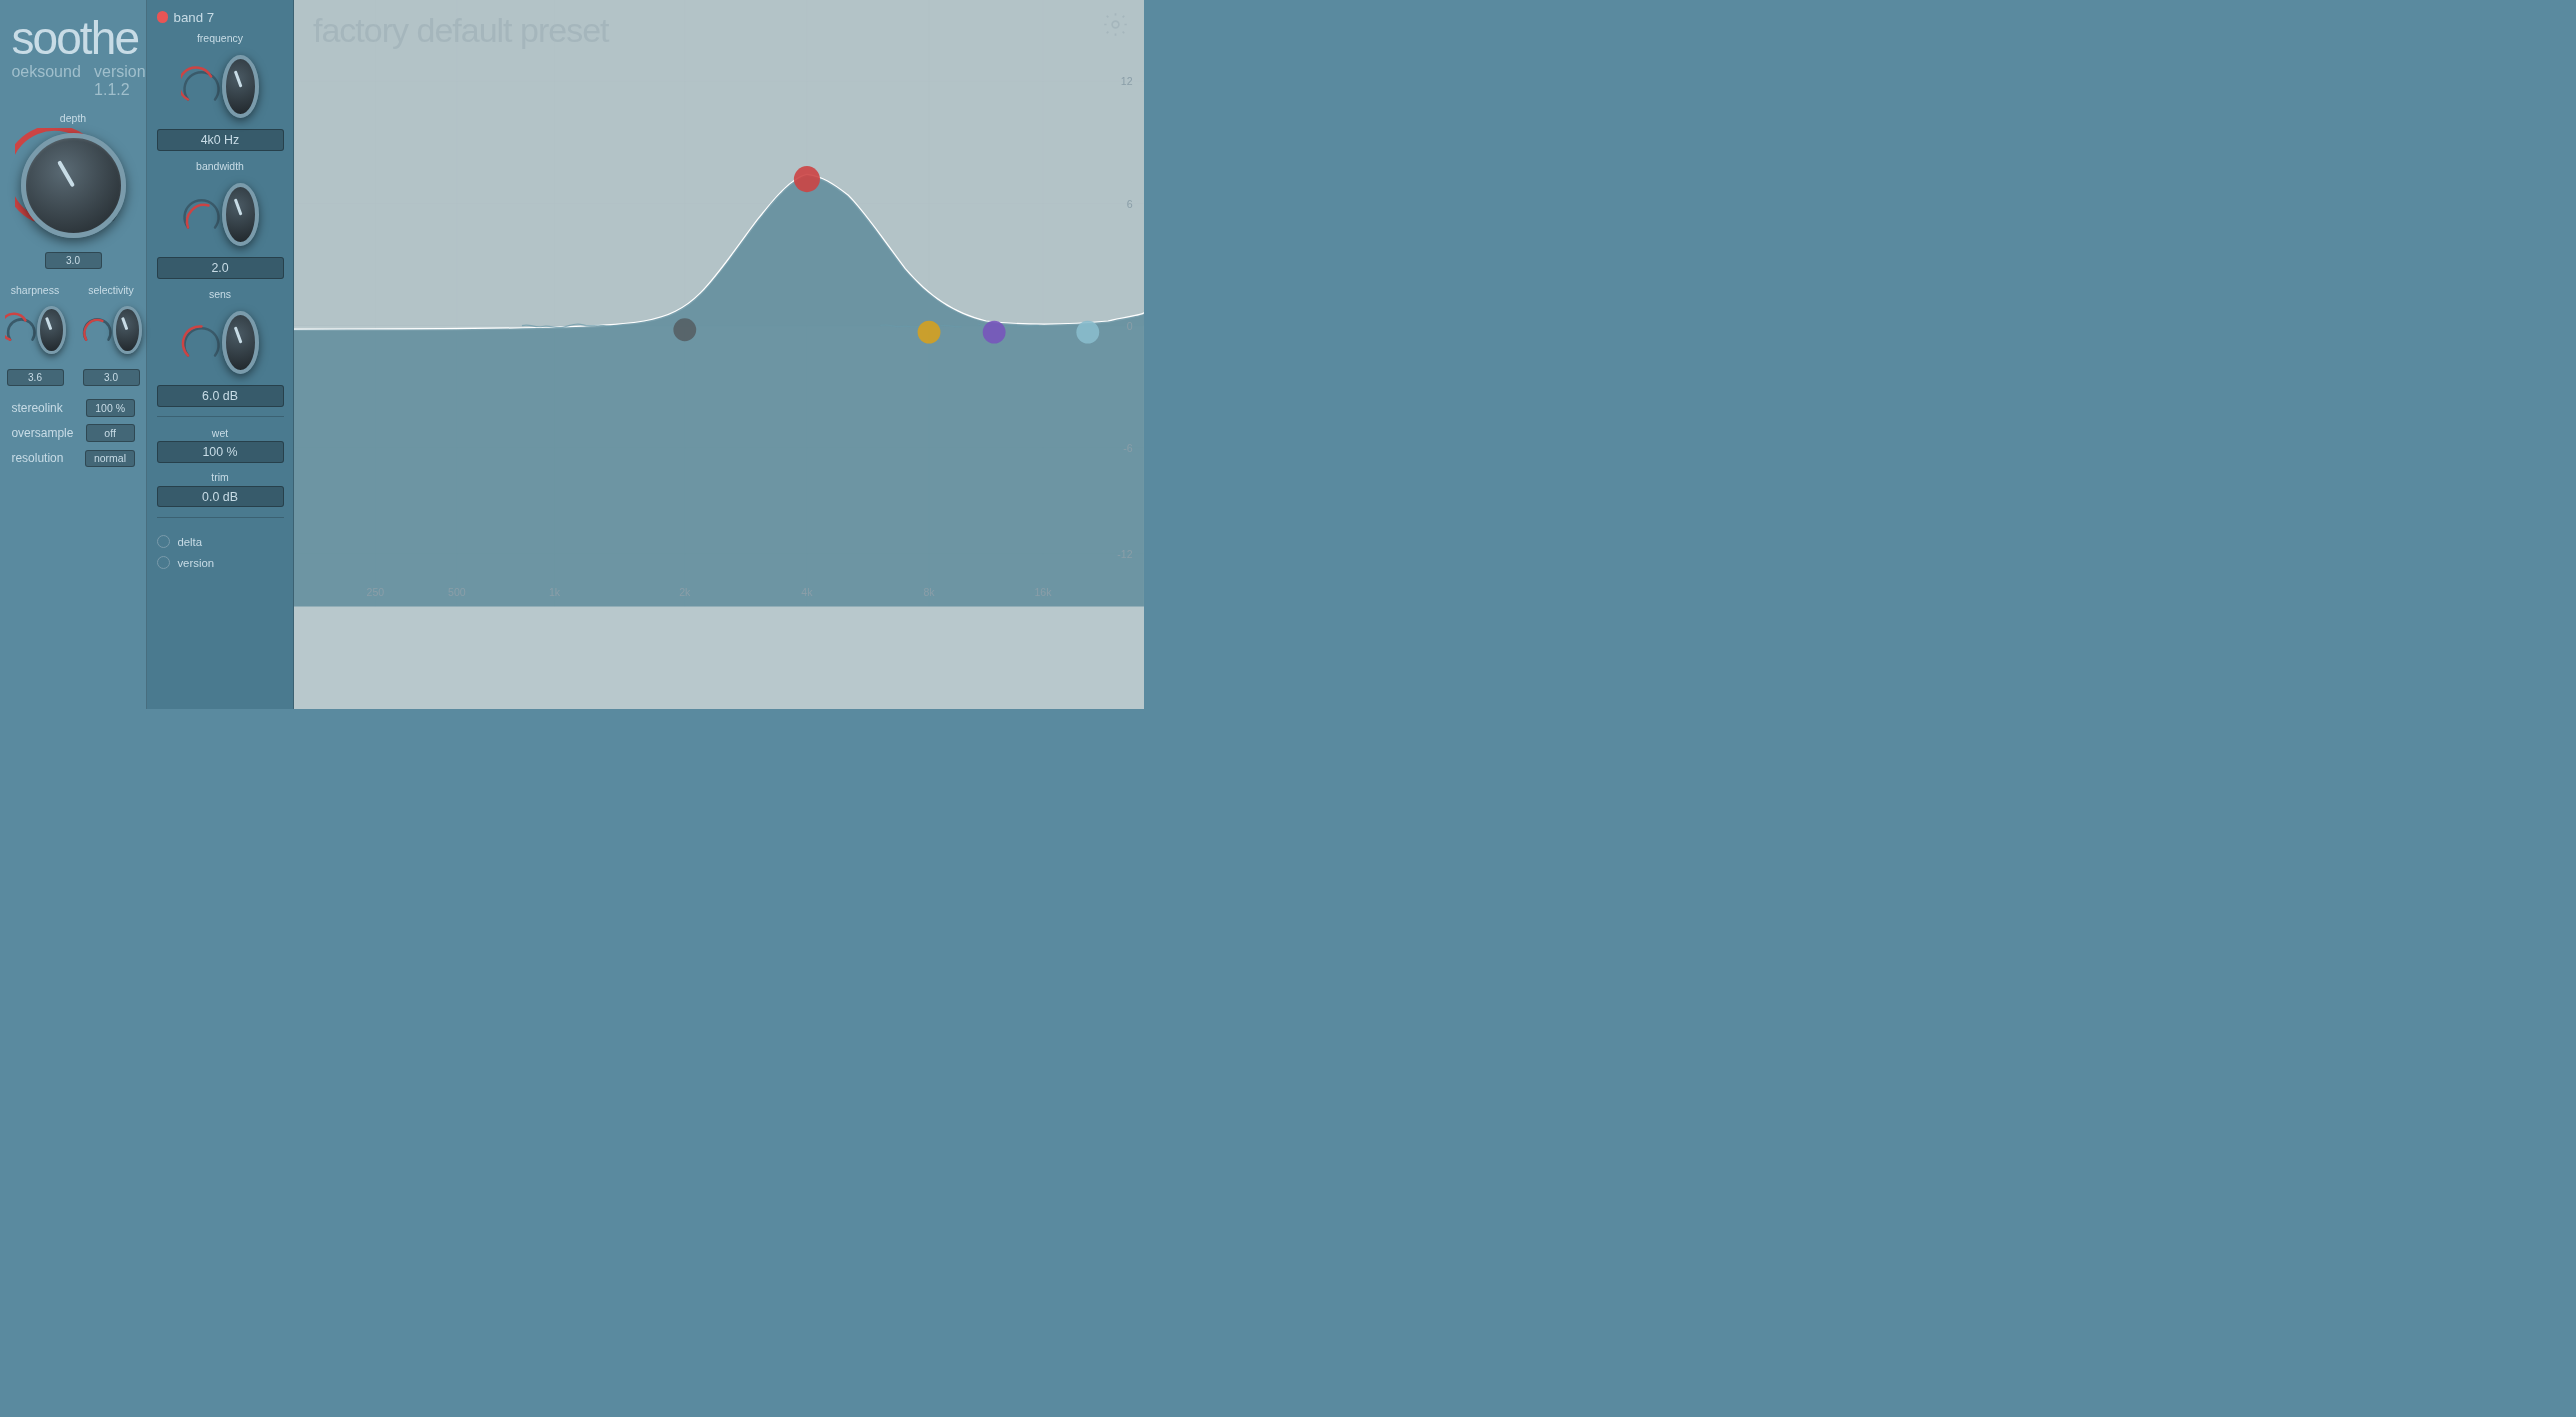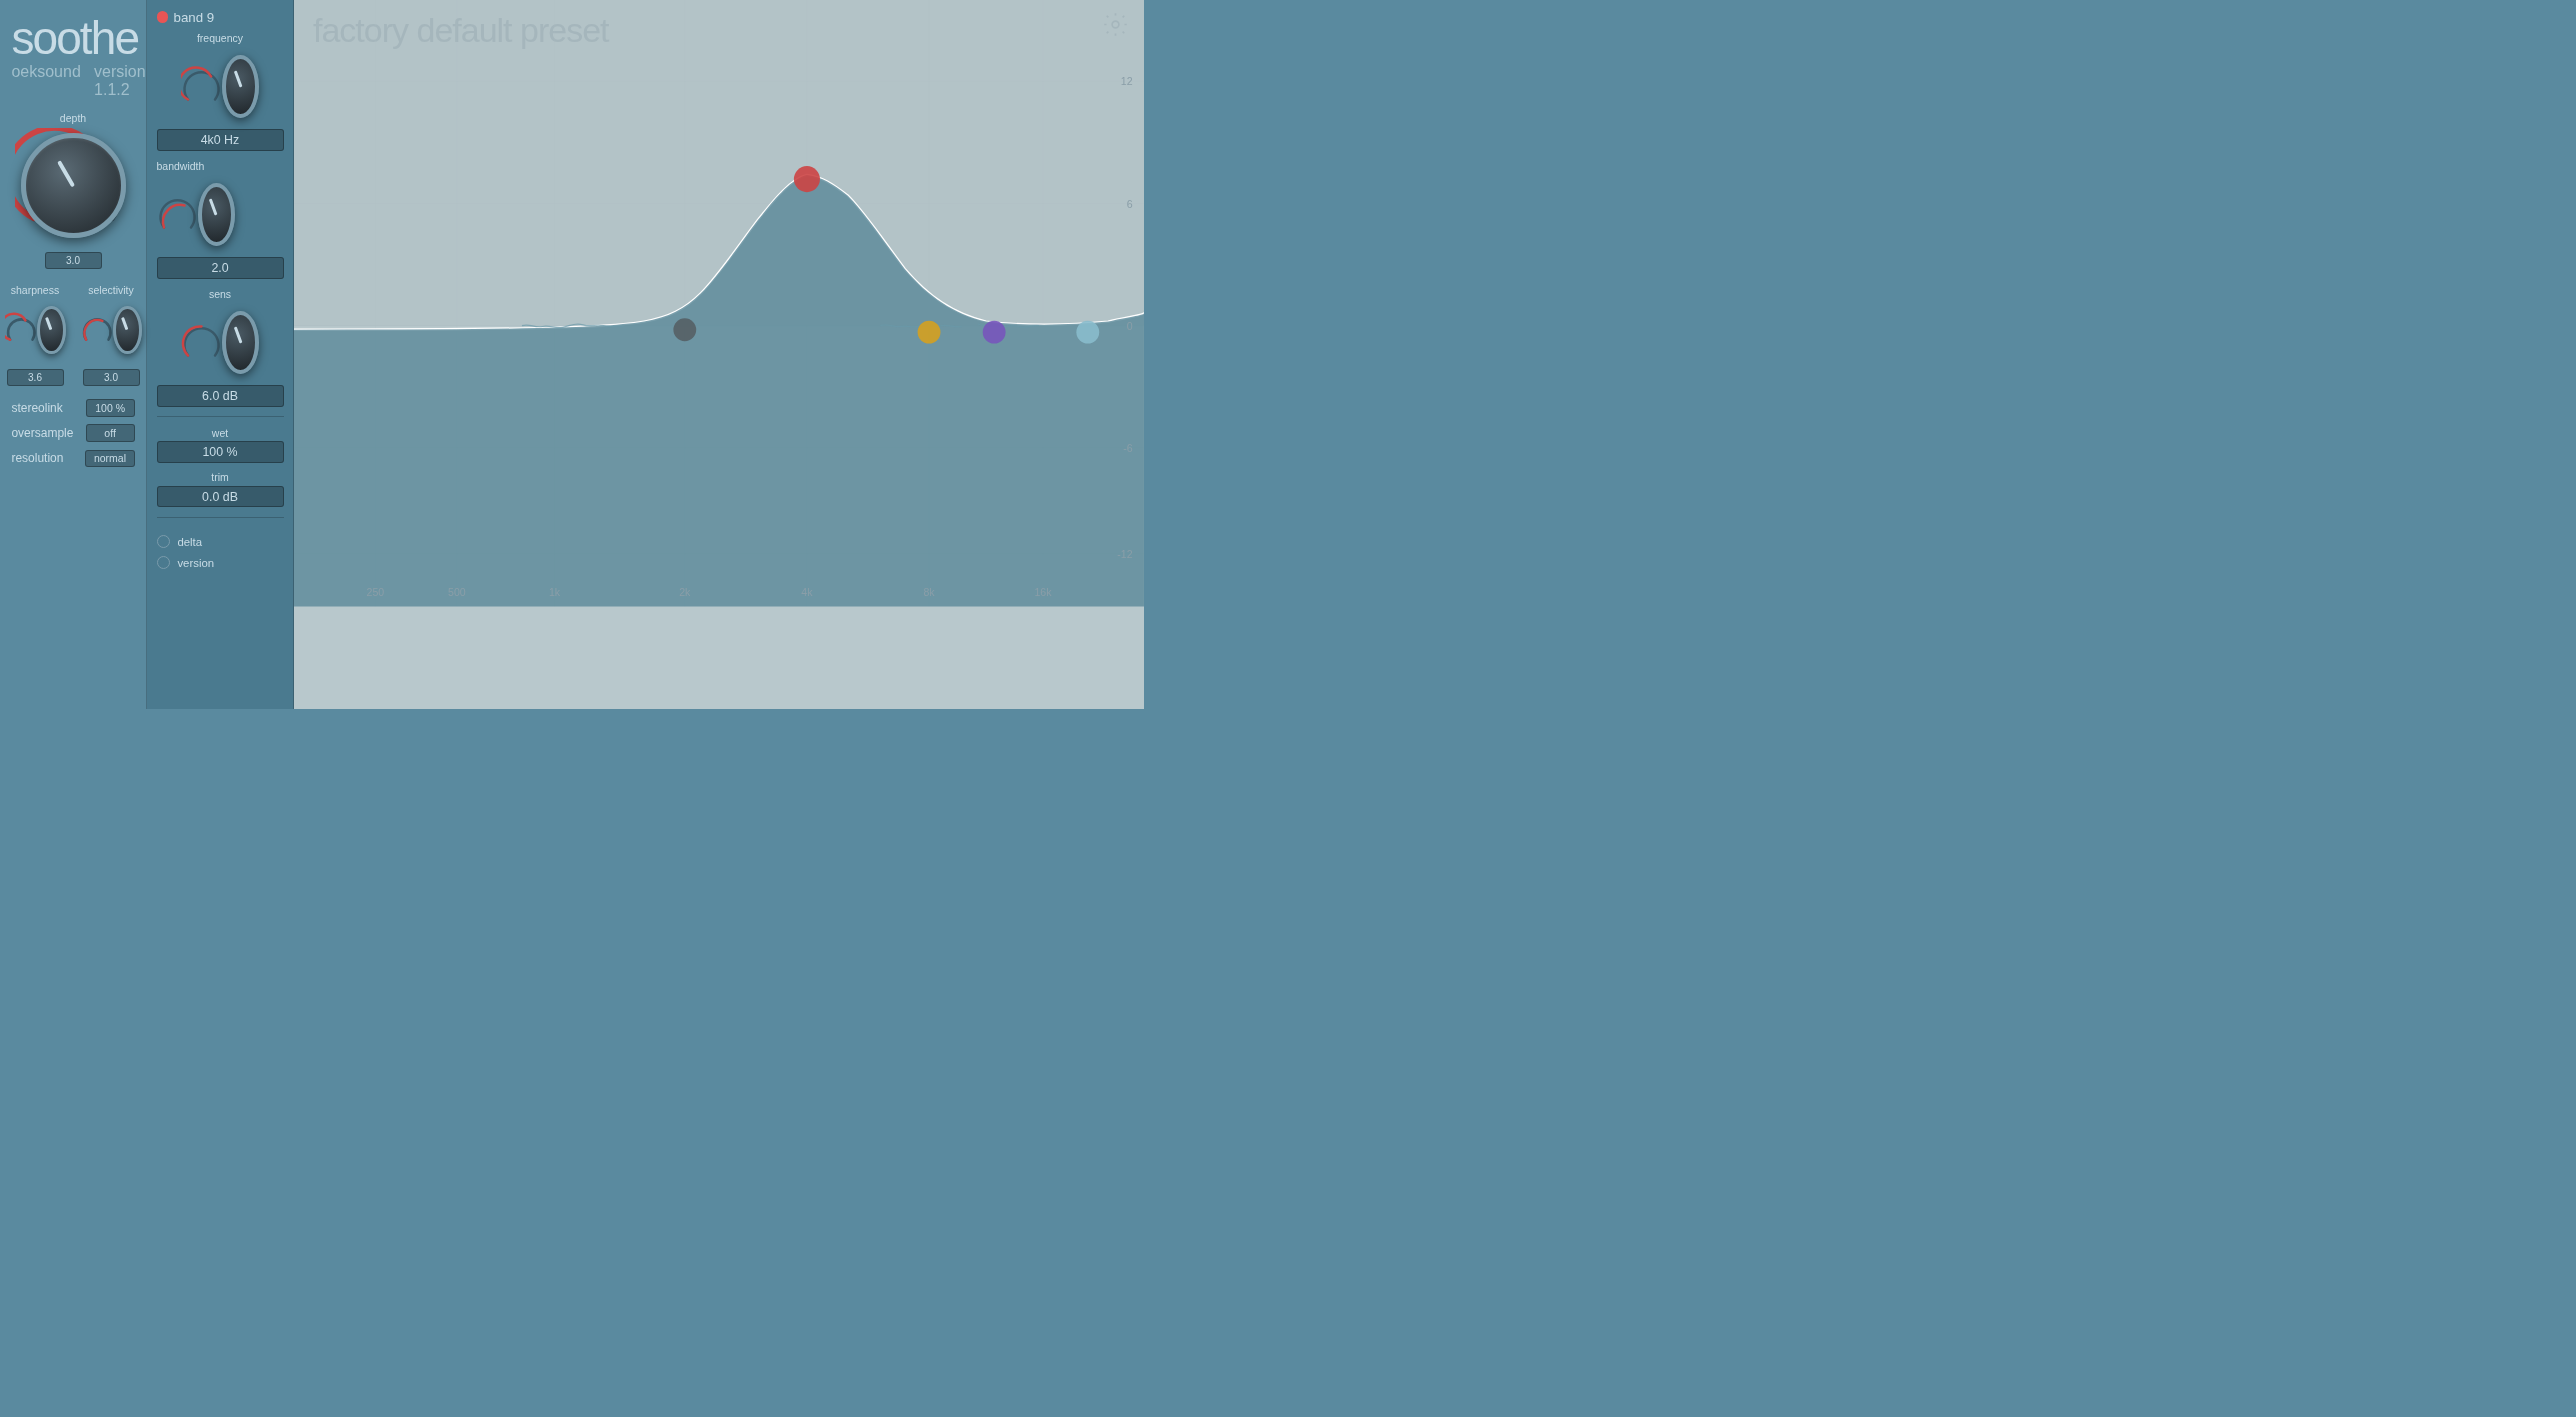--- a/index.html
+++ b/index.html
@@ -404,36 +404,36 @@
 
     <div class="param-row">
       <span class="param-row-label">resolution</span>
       <span class="param-row-value">normal</span>
     </div>
   </div>
 
   <div class="middle-panel">
     <div class="band-header">
       <div class="band-dot"></div>
-      <span class="band-label">band 9</span>
+      <span class="band-label">band 7</span>
     </div>
 
     <div style="display:flex;flex-direction:column;align-items:center;width:100%;">
       <div class="param-label">frequency</div>
       <div class="knob-med-arc">
         <svg width="78" height="78" viewBox="0 0 82 82">
           <path d="M 14 66 A 34 34 0 1 1 68 66" stroke="#3a5a6a" stroke-width="5" fill="none" stroke-linecap="round"></path>
           <path d="M 14 66 A 34 34 0 1 1 60 20" stroke="#cc4444" stroke-width="5" fill="none" stroke-linecap="round"></path>
         </svg>
         <div class="knob-med"></div>
       </div>
       <div class="wet-trim-value">4k0 Hz</div>
     </div>
 
-    <div style="display:flex;flex-direction:column;align-items:flex-start;width:100%;margin-top:9.5px;">
+    <div style="display:flex;flex-direction:column;align-items:center;width:100%;margin-top:9.5px;">
       <div class="param-label">bandwidth</div>
       <div class="knob-med-arc">
         <svg width="78" height="78" viewBox="0 0 82 82">
           <path d="M 14 66 A 34 34 0 1 1 68 66" stroke="#3a5a6a" stroke-width="5" fill="none" stroke-linecap="round"></path>
           <path d="M 14 66 A 34 34 0 0 1 55 22" stroke="#cc4444" stroke-width="5" fill="none" stroke-linecap="round"></path>
         </svg>
         <div class="knob-med"></div>
       </div>
       <div class="wet-trim-value">2.0</div>
     </div>

